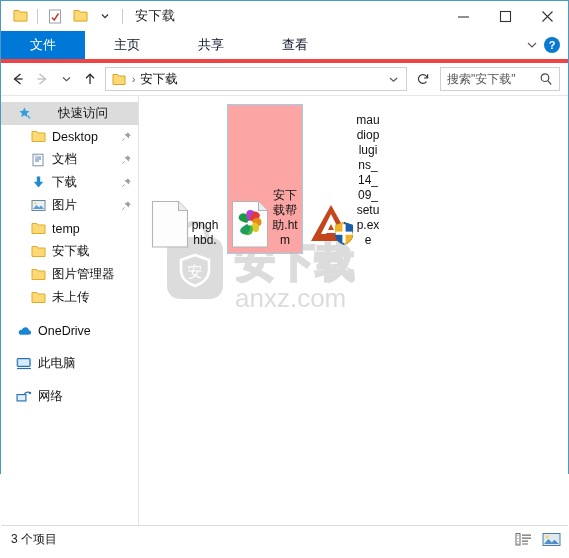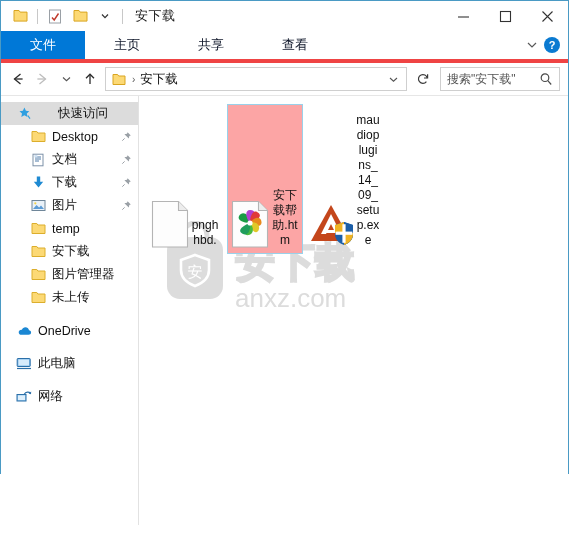--- a/index.html
+++ b/index.html
@@ -462,14 +462,33 @@
               </g>
             </svg>
           </div>
           <div class="filename">maudioplugins_14_09_setup.exe</div>
         </div>
 
       </div>
     </div>
   </div>
 
+  <div class="statusbar">
+    <span class="status-text">3 个项目</span>
+    <div class="status-right">
+      <div class="viewbtn">
+        <svg width="17" height="15" viewBox="0 0 17 15">
+          <rect x="1" y="1.5" width="4" height="11.5" fill="none" stroke="#6b6b6b" stroke-width="1"></rect>
+          <path d="M2.6 3.6h.8M2.6 6.5h.8M2.6 9.4h.8M2.6 11.8h.8" stroke="#6b6b6b" stroke-width="1"></path>
+          <path d="M7 3.2h9M7 6.2h9M7 9.2h6M7 12h6" stroke="#6b6b6b" stroke-width="1.2"></path>
+        </svg>
+      </div>
+      <div class="viewbtn">
+        <svg width="19" height="15" viewBox="0 0 19 15">
+          <rect x="1" y="1.5" width="17" height="12" fill="#dfe9f2" stroke="#4a7ea8" stroke-width="1"></rect>
+          <path d="M2 12l4.5-5 3.2 3.4 2.8-2.6 4.5 4.2z" fill="#4f8fc4"></path>
+          <circle cx="5.2" cy="4.8" r="1.5" fill="#f2d94e"></circle>
+        </svg>
+      </div>
+    </div>
+  </div>
 
 </div>
 
 </body></html>

